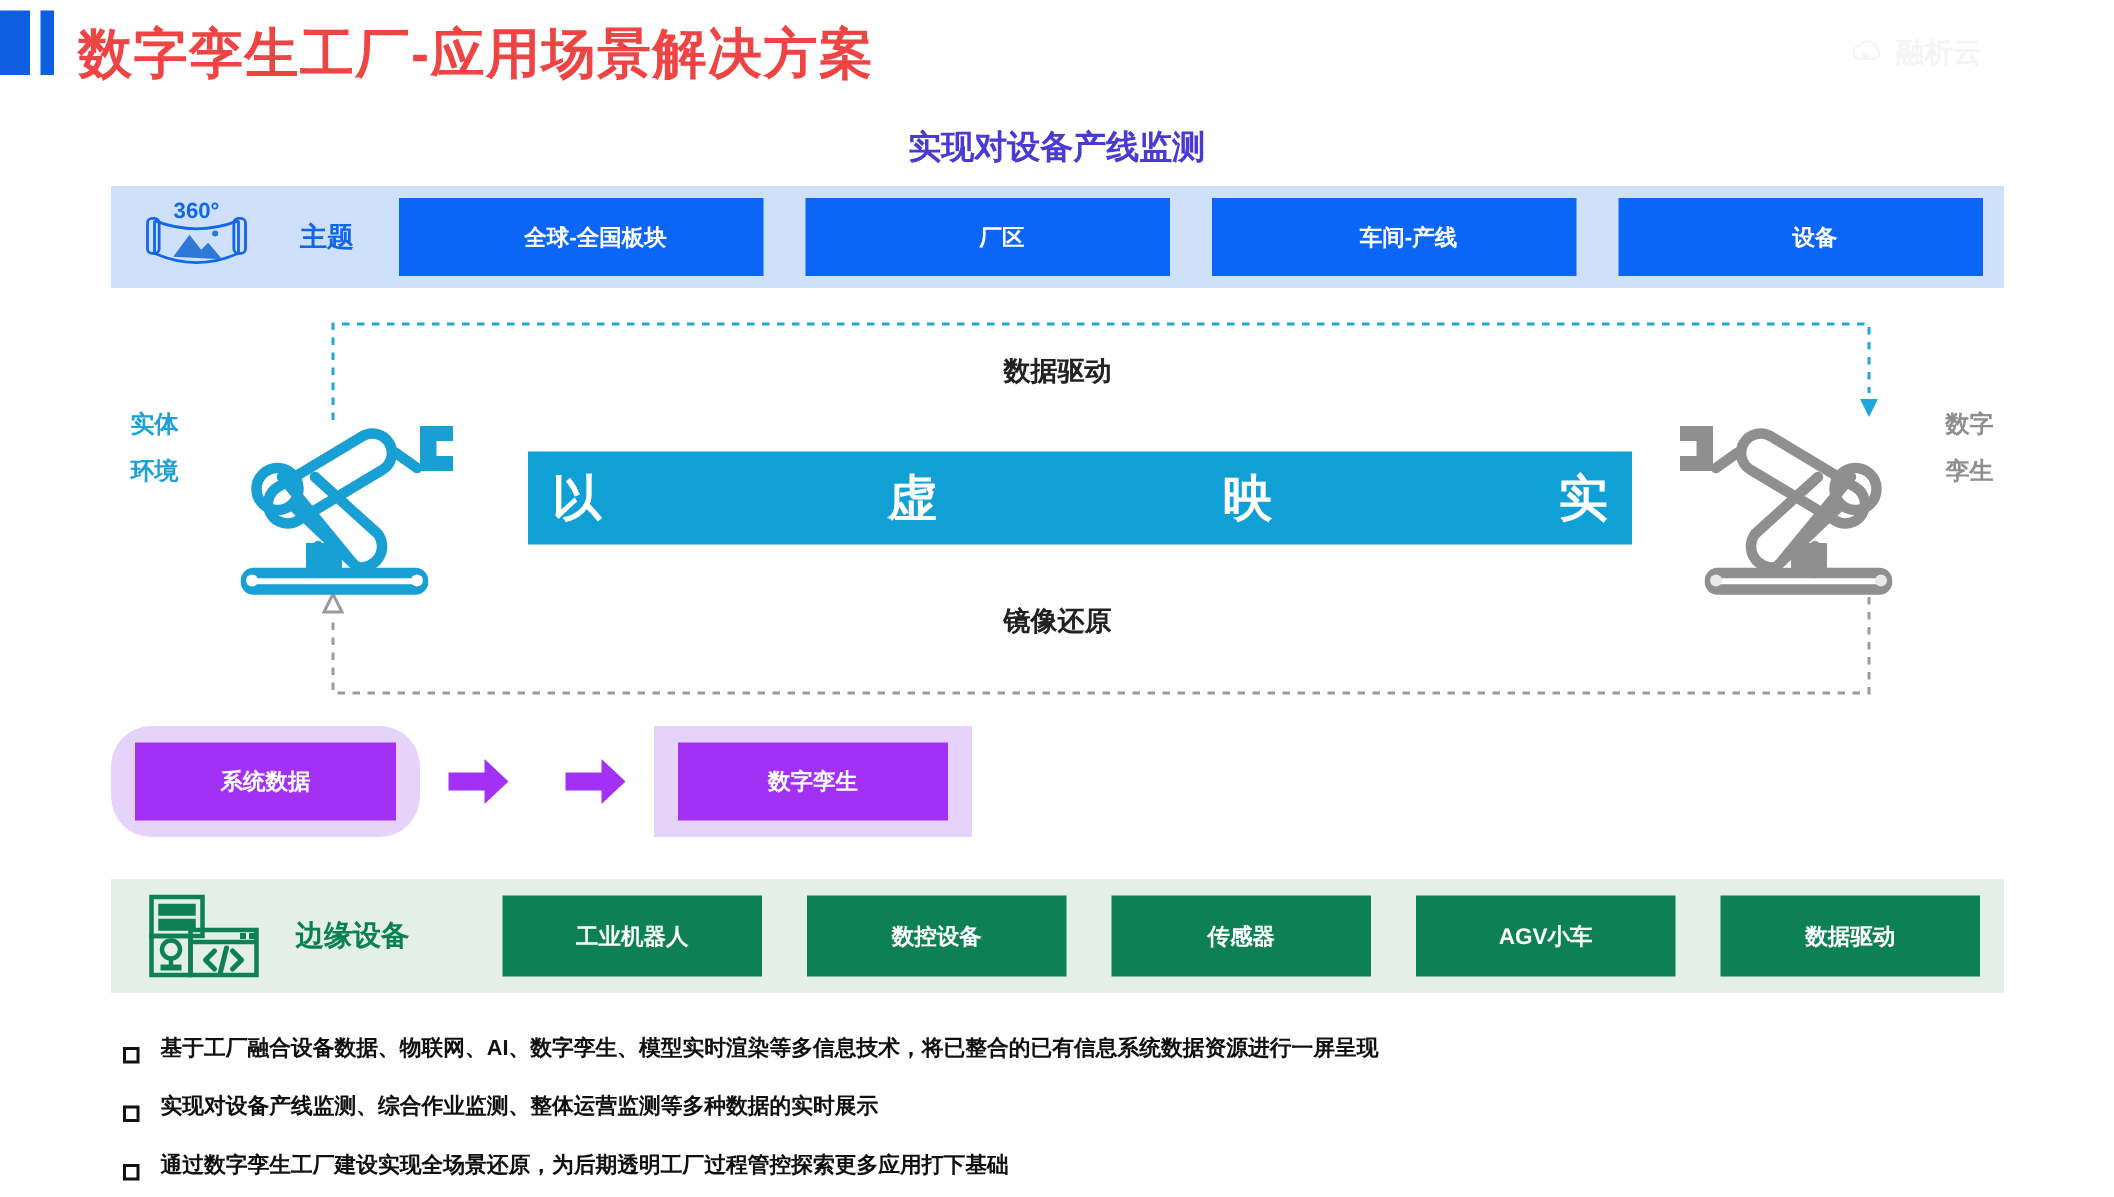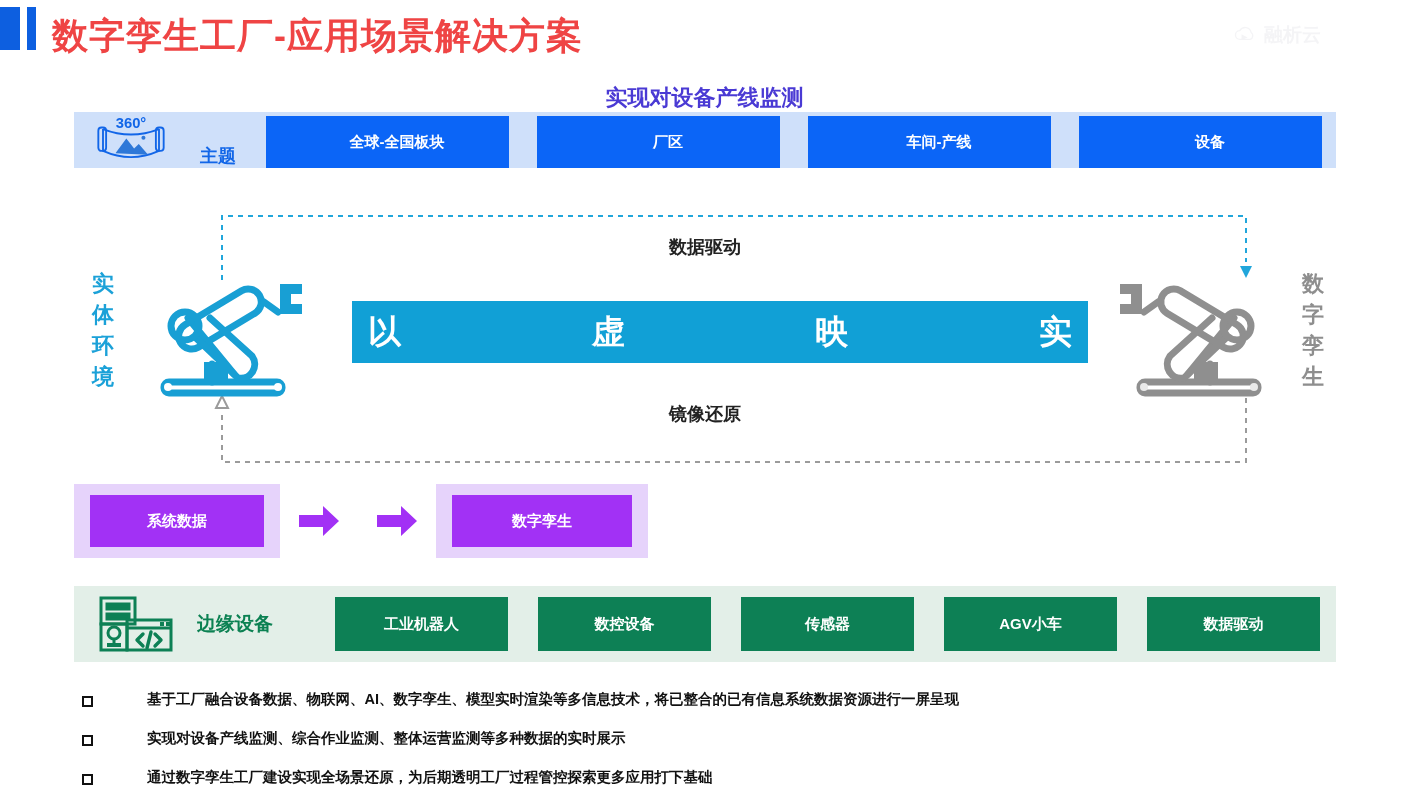--- a/index.html
+++ b/index.html
@@ -27,40 +27,40 @@
   .watermark .wm-ico { width: 26px; height: 26px; }
 
   
   .arch-title {
     position: absolute; left: 0; right: 0; top: 83px;
     text-align: center; font-size: 22px; font-weight: bold; color: #4a3ad4;
   }
 
   
   .row-theme {
-    position: absolute; left: 74px; top: 112px; width: 1262px; height: 56px;
-    background: #cfe0fa; display: flex; align-items: flex-end;
+    position: absolute; left: 74px; top: 124px; width: 1262px; height: 68px;
+    background: #cfe0fa; display: flex; align-items: center;
   }
   .ico360 { width: 78px; height: 56px; margin-left: 18px; flex: none; }
   .theme-label {
     width: 96px; text-align: center; flex: none;
     font-size: 18px; font-weight: bold; color: #1266e8;
   }
   .theme-cells { flex: 1; display: flex; gap: 28px; padding-right: 14px; }
   .theme-cell {
     flex: 1; height: 52px; background: #0b65f7; color: #fff;
     display: flex; align-items: center; justify-content: center;
     font-size: 15px; font-weight: bold; padding-left: 19px;
   }
 
   
   .mid { position: absolute; left: 74px; top: 200px; width: 1262px; height: 278px; }
   .vlabel {
     position: absolute; width: 34px;
-    font-size: 22px; font-weight: bold; line-height: 31px;
+    font-size: 16px; font-weight: bold; line-height: 31px;
     text-align: center;
   }
   .vlabel.left  { left: 12px;  top: 68px; color: #1ba1d8; }
   .vlabel.right { right: 6px;  top: 68px; color: #8e8e8e; }
 
   .arm { position: absolute; width: 164px; height: 124px; }
   .arm.left  { left: 78px;  top: 78px; }
   .arm.right { right: 66px; top: 78px; }
 
   .flowlbl {
@@ -79,21 +79,21 @@
     flex: 1; text-align: left; color: #fff;
     font-size: 33px; font-weight: bold;
   }
   .bigbar span:last-child { text-align: right; flex: 0 0 auto; }
 
   .dash-svg { position: absolute; left: 0; top: 0; width: 1262px; height: 278px; pointer-events: none; }
 
   
   .row-purple { position: absolute; left: 74px; top: 484px; width: 1262px; height: 74px; display: flex; align-items: center; }
   .ppanel { background: #e6d3fb; height: 74px; display: flex; align-items: center; justify-content: center; gap: 30px; padding: 0 16px; }
-  .ppanel.p1 { width: 206px; }
+  .ppanel.p1 { width: 206px; border-radius: 27px; }
   .ppanel.p2 { flex: 1; }
   .ppanel.p3 { width: 212px; }
   .pbox {
     background: #a231f5; color: #fff; height: 52px;
     display: flex; align-items: center; justify-content: center;
     font-size: 15px; font-weight: bold;
   }
   .ppanel.p1 .pbox, .ppanel.p3 .pbox { width: 100%; }
   .ppanel.p2 .pbox { flex: 1; }
   .parrow { width: 78px; flex: none; display: flex; align-items: center; justify-content: center; }
@@ -107,21 +107,21 @@
   .edge-label { width: 118px; text-align: center; flex: none; font-size: 19px; font-weight: bold; color: #0b8152; }
   .edge-cells { flex: 1; display: flex; gap: 30px; padding-right: 16px; padding-left: 41px; }
   .edge-cell {
     flex: 1; height: 54px; background: #0d8055; color: #fff;
     display: flex; align-items: center; justify-content: center;
     font-size: 15px; font-weight: bold;
   }
 
   
   .bullets { position: absolute; left: 82px; top: 690px; width: 1280px; }
-  .bullet { display: flex; align-items: center; margin-bottom: 20px; gap: 40px; }
+  .bullet { display: flex; align-items: flex-end; margin-bottom: 20px; }
   .bullet-mark {
     width: 11px; height: 11px; border: 2px solid #111; flex: none;
     margin-top: 4px; margin-right: 14px;
   }
   .bullet-text { font-size: 14.5px; color: #111; font-weight: bold; line-height: 19px; }
 </style>
 </head>
 <body>
 
 <div id="page">

